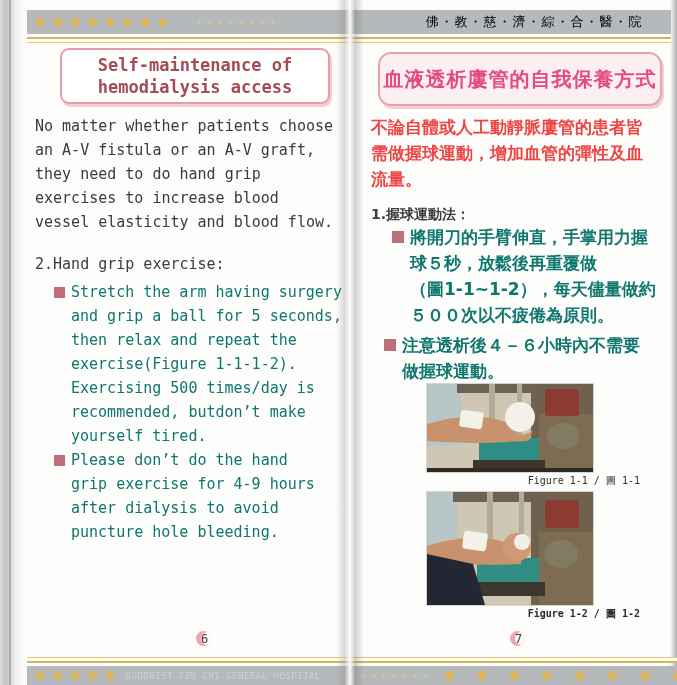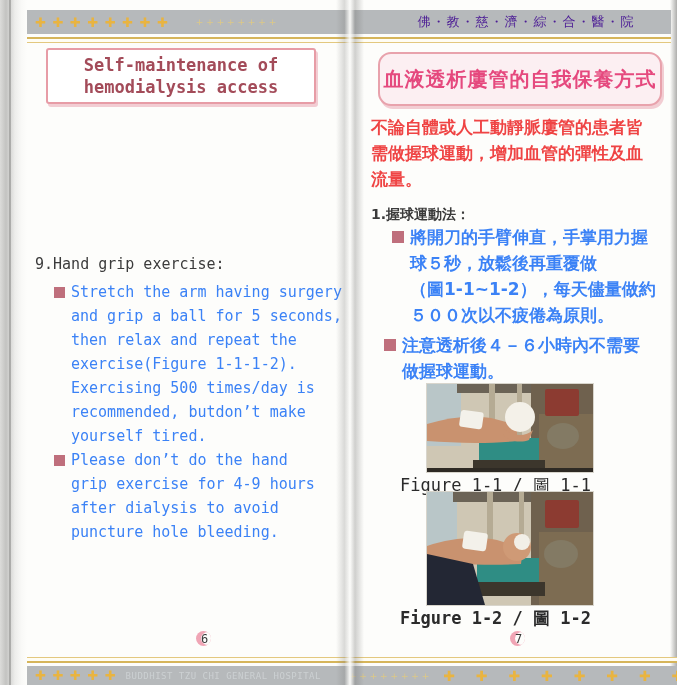--- a/index.html
+++ b/index.html
@@ -20,35 +20,35 @@
   .gold-line-top{position:absolute;left:27px;right:6px;top:37px;height:3px;background:#fffdf4;
     border-top:2px solid #d6b55a;border-bottom:1px solid #e3c87f;z-index:5;}
   .gold-line-bottom{position:absolute;left:27px;right:0;top:657px;height:3px;background:#fffdf4;
     border-top:1px solid #e3c87f;border-bottom:2px solid #d6b55a;z-index:5;}
   .bottom-band{position:absolute;left:27px;right:0;top:666px;height:19px;background:#b6b9bb;
     display:flex;align-items:center;white-space:nowrap;overflow:hidden;z-index:5;}
   .crosses-lg{color:#e9b440;font-family:"DejaVu Sans",sans-serif;font-weight:bold;
     font-size:13px;word-spacing:2px;white-space:nowrap;margin-left:8px;}
   .crosses-sm{color:#ddc887;font-family:"DejaVu Sans",sans-serif;font-size:9px;
     white-space:nowrap;margin-left:28px;}
-  .cjk-band-name{margin-left:auto;margin-right:36px;color:#4c1d95;font-size:13px;
+  .cjk-band-name{margin-left:auto;margin-right:28px;color:#000000;font-size:13px;
     letter-spacing:1.5px;font-family:"DejaVu Sans",sans-serif;white-space:nowrap;}
   .band-hospital-en{color:#ccd0d2;font-size:9px;letter-spacing:.5px;margin-left:10px;}
   .crosses-lg.bb{margin-left:14px;word-spacing:16px;font-size:14px;}
   
-  .title-box-en{position:absolute;left:46px;top:48px;width:266px;height:52px;background:#ffffff;
-    border:2px solid #e79ca6;border-radius:3px;box-shadow:2px 3px 0 #f2cdd3, inset 0 0 0 2px #fff;
+  .title-box-en{position:absolute;left:60px;top:48px;width:266px;height:52px;background:#ffffff;
+    border:2px solid #e79ca6;border-radius:9px;box-shadow:2px 3px 0 #f2cdd3, inset 0 0 0 2px #fff;
     display:flex;align-items:center;justify-content:center;text-align:center;
     color:#a34b59;font-weight:bold;font-size:17px;line-height:22px;white-space:pre-line;z-index:4;}
   .intro-en{position:absolute;left:35px;top:114px;width:312px;font-size:15px;line-height:24px;
     color:#3b3b3b;white-space:pre-line;}
   .list-heading-en{position:absolute;left:35px;top:255px;font-size:15px;color:#3b3b3b;}
   .bullet{position:absolute;display:flex;align-items:flex-start;}
   .bullet .sq{flex:none;width:11px;height:11px;background:#bf6f7c;margin:7px 6px 0 0;}
-  .bullet .btxt{font-size:15px;line-height:24px;color:#3b82f6;white-space:pre-line;}
+  .bullet .btxt{font-size:15px;line-height:24px;color:#0f766e;white-space:pre-line;}
   .b1-en{left:54px;top:280px;width:296px;}
   .b2-en{left:54px;top:448px;width:296px;}
   .page-num{position:absolute;display:flex;align-items:center;z-index:4;}
   .crescent{width:15px;height:15px;border-radius:50%;background:#f0a5b5;position:relative;overflow:hidden;}
   .crescent:after{content:"";position:absolute;left:5px;top:1px;width:14px;height:13px;border-radius:50%;background:#fdfdfb;}
   .pn-digit{margin-left:-10px;font-size:12px;color:#3b3b3b;z-index:2;}
   .pn-6{left:196px;top:631px;}
   .pn-7{left:510px;top:631px;}
   
   .cjk{font-family:"DejaVu Sans",sans-serif;font-weight:bold;}
@@ -60,21 +60,21 @@
     color:#ef4444;white-space:pre-line;}
   .list-heading-cjk{position:absolute;left:371px;top:206px;font-size:14px;color:#3a3a3a;}
   .b1-cjk{left:392px;top:224px;width:280px;}
   .b2-cjk{left:384px;top:332px;width:280px;}
   .b1-cjk .btxt,.b2-cjk .btxt{font-size:17px;line-height:26px;font-family:"DejaVu Sans",sans-serif;font-weight:bold;}
   .b1-cjk .sq,.b2-cjk .sq{width:12px;height:12px;margin-top:7px;}
   .figure{position:absolute;left:427px;width:166px;box-shadow:0 0 0 1px #d8d5cc;}
   .fig1{top:384px;height:88px;}
   .fig2{top:492px;height:113px;}
   .figure svg{display:block;width:100%;height:100%;}
-  .caption{position:absolute;left:400px;width:220px;text-align:left;font-size:17px;color:#2b2b2b;}
+  .caption{position:absolute;left:420px;width:220px;text-align:right;font-size:10px;color:#2b2b2b;}
   .cap1{top:474px;}
   .cap2{top:607px;font-weight:bold;}
 </style>
 </head>
 <body>
 
 <div class="scan">
 
   <div class="edge-left"></div>
   <div class="edge-left-line"></div>
@@ -82,22 +82,27 @@
   <div class="top-band">
     <span class="crosses-lg">✚ ✚ ✚ ✚ ✚ ✚ ✚ ✚</span>
     <span class="crosses-sm">+ + + + + + + +</span>
     <span class="cjk-band-name">佛・教・慈・濟・綜・合・醫・院</span>
   </div>
   <div class="gold-line-top"></div>
 
   <div class="title-box-en">Self-maintenance of
 hemodialysis access</div>
 
-
-  <div class="list-heading-en">9.Hand grip exercise:</div>
+  <div class="intro-en">No matter whether patients choose
+an A-V fistula or an A-V graft,
+they need to do hand grip
+exercises to increase blood
+vessel elasticity and blood flow.</div>
+
+  <div class="list-heading-en">2.Hand grip exercise:</div>
 
   <div class="bullet b1-en">
     <span class="sq"></span>
     <div class="btxt">Stretch the arm having surgery
 and grip a ball for 5 seconds,
 then relax and repeat the
 exercise(Figure 1-1-1-2).
 Exercising 500 times/day is
 recommended, butdon’t make
 yourself tired.</div>

